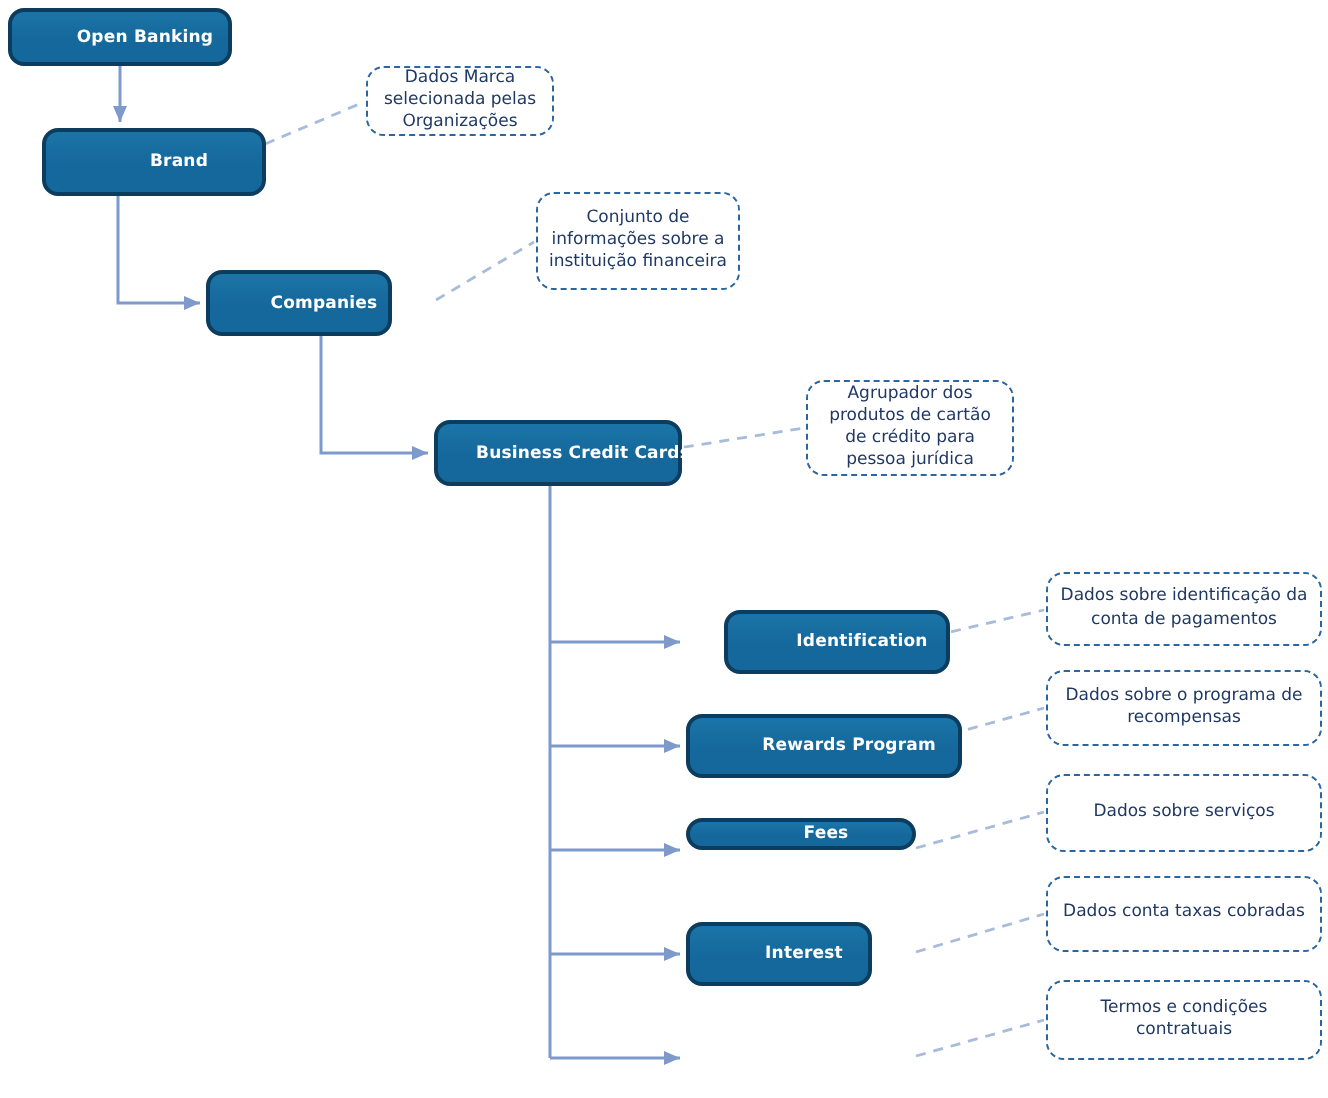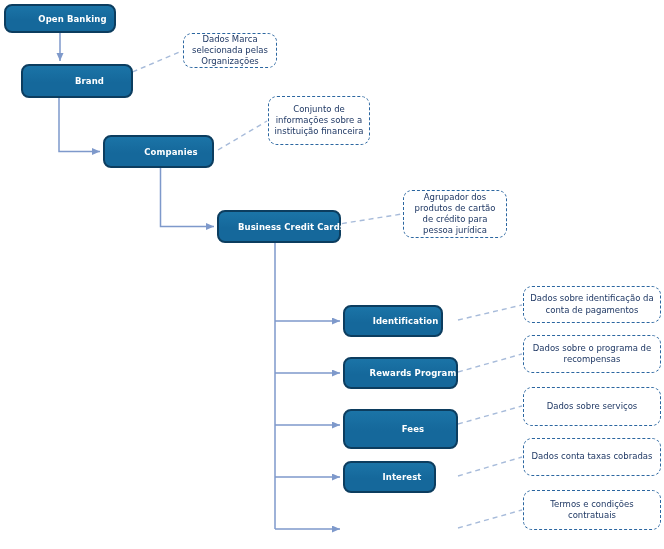--- a/index.html
+++ b/index.html
@@ -78,37 +78,37 @@
   </svg>
 
   <div class="node" style="left:4px;top:4px;width:112px;height:29px">
     <span class="node-label">Open Banking</span>
   </div>
 
   <div class="node" style="left:21px;top:64px;width:112px;height:34px">
     <span class="node-label">Brand</span>
   </div>
 
-  <div class="node" style="left:103px;top:135px;width:111px;height:33px">
+  <div class="node" style="left:103px;top:135px;width:93px;height:33px">
     <span class="node-label">Companies</span>
   </div>
 
   <div class="node" style="left:217px;top:210px;width:124px;height:33px">
     <span class="node-label">Business Credit Cards</span>
   </div>
 
-  <div class="node" style="left:343px;top:305px;width:100px;height:32px">
+  <div class="node" style="left:362px;top:305px;width:113px;height:32px">
     <span class="node-label">Identification</span>
   </div>
 
-  <div class="node" style="left:343px;top:357px;width:115px;height:32px">
+  <div class="node" style="left:343px;top:357px;width:138px;height:32px">
     <span class="node-label">Rewards Program</span>
   </div>
 
-  <div class="node" style="left:343px;top:409px;width:115px;height:40px">
+  <div class="node" style="left:343px;top:409px;width:115px;height:16px">
     <span class="node-label">Fees</span>
   </div>
 
   <div class="node" style="left:343px;top:461px;width:93px;height:32px">
     <span class="node-label">Interest</span>
   </div>
 
 
   <div class="note" style="left:183px;top:33px;width:94px;height:35px">
     <span class="note-text">Dados Marca selecionada pelas Organizações</span>

